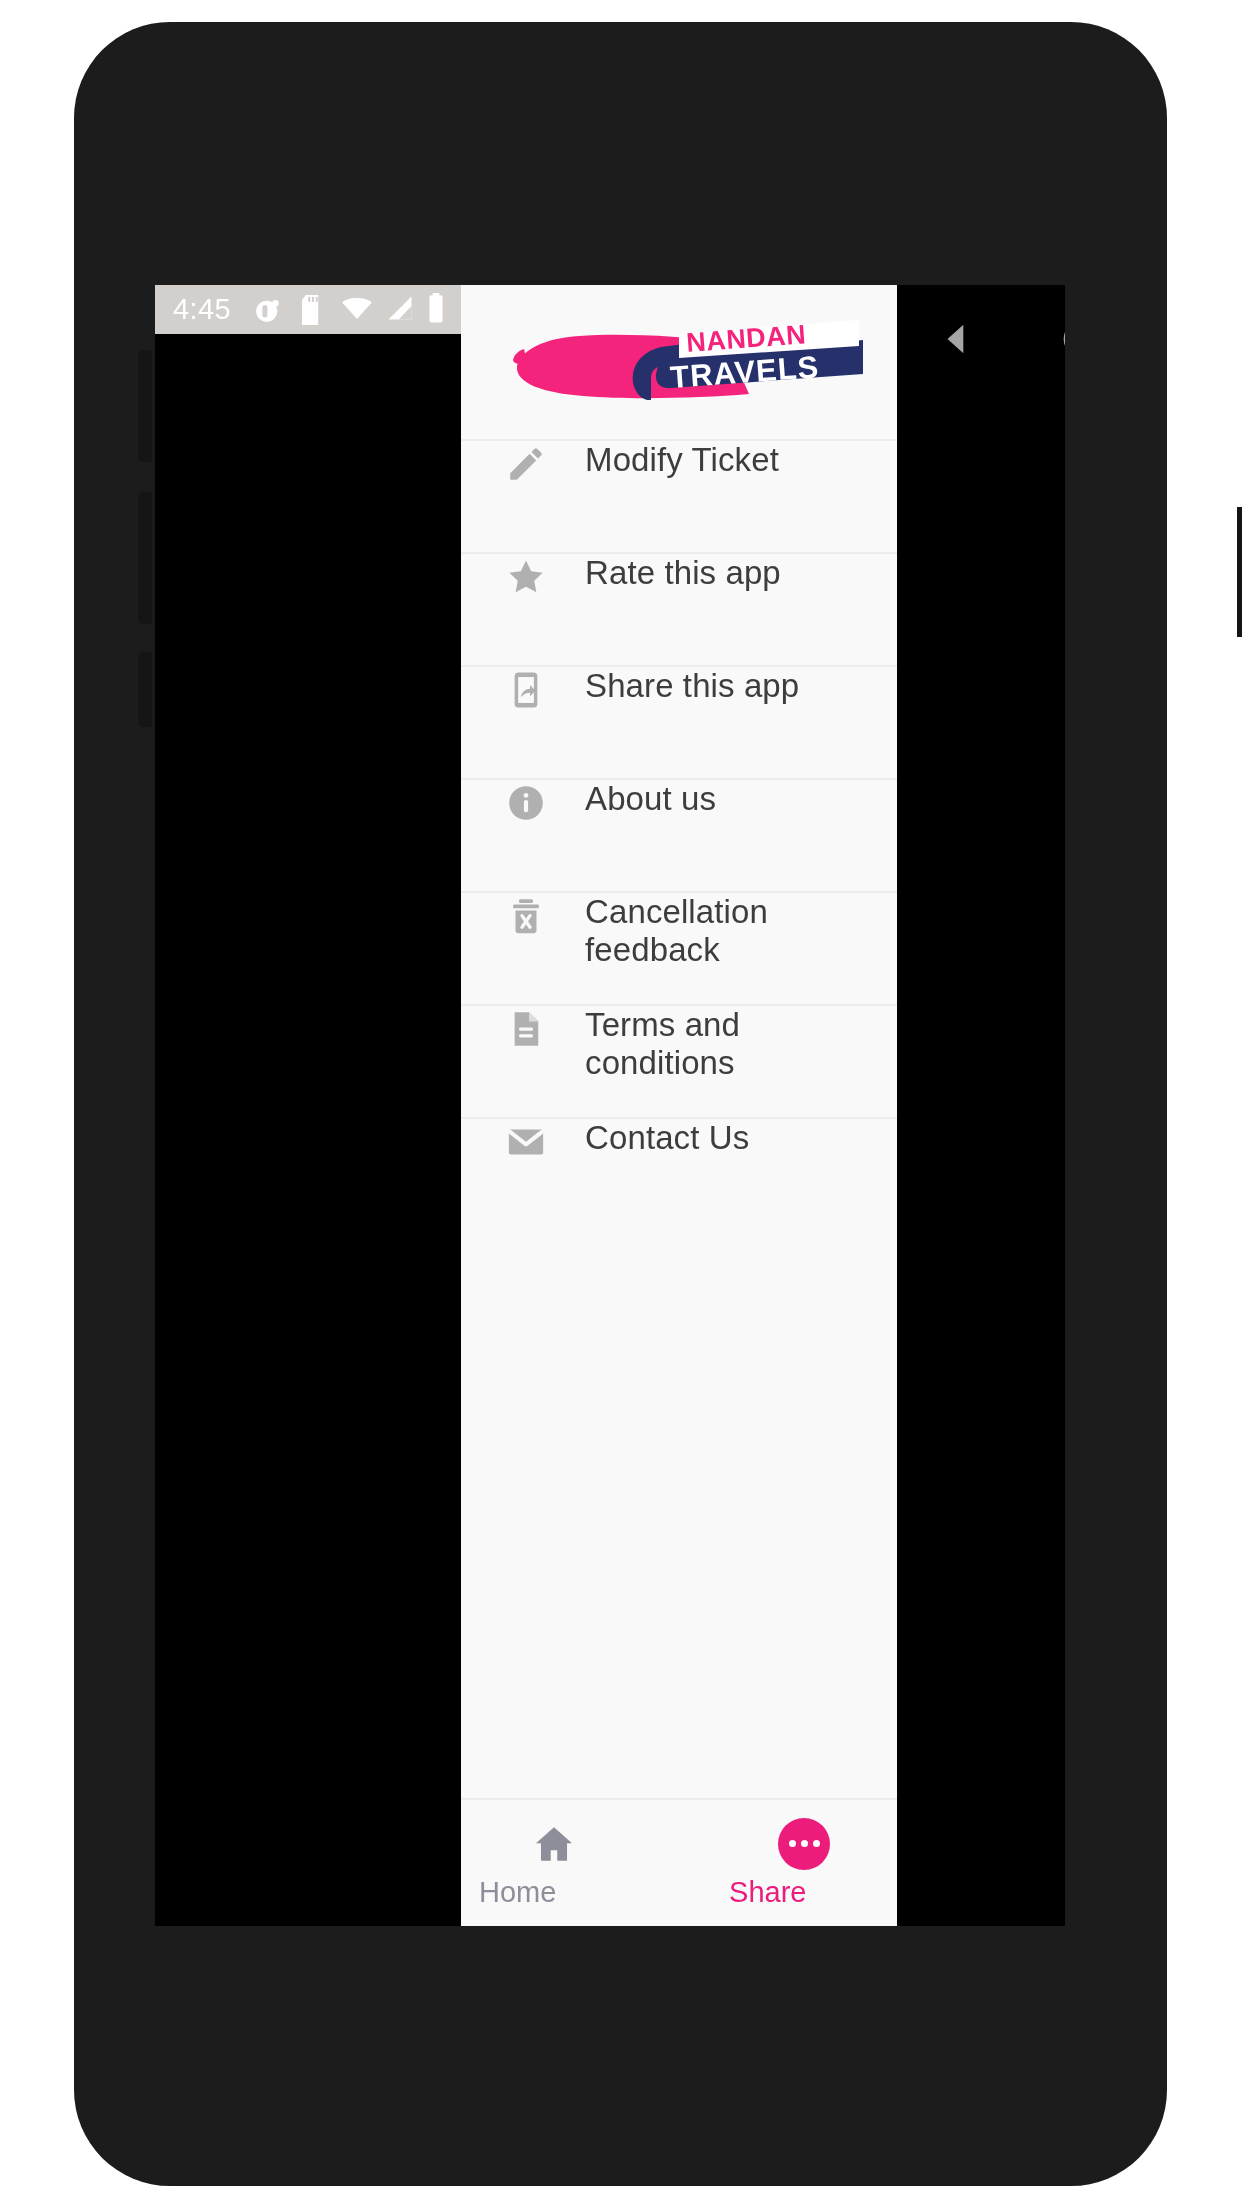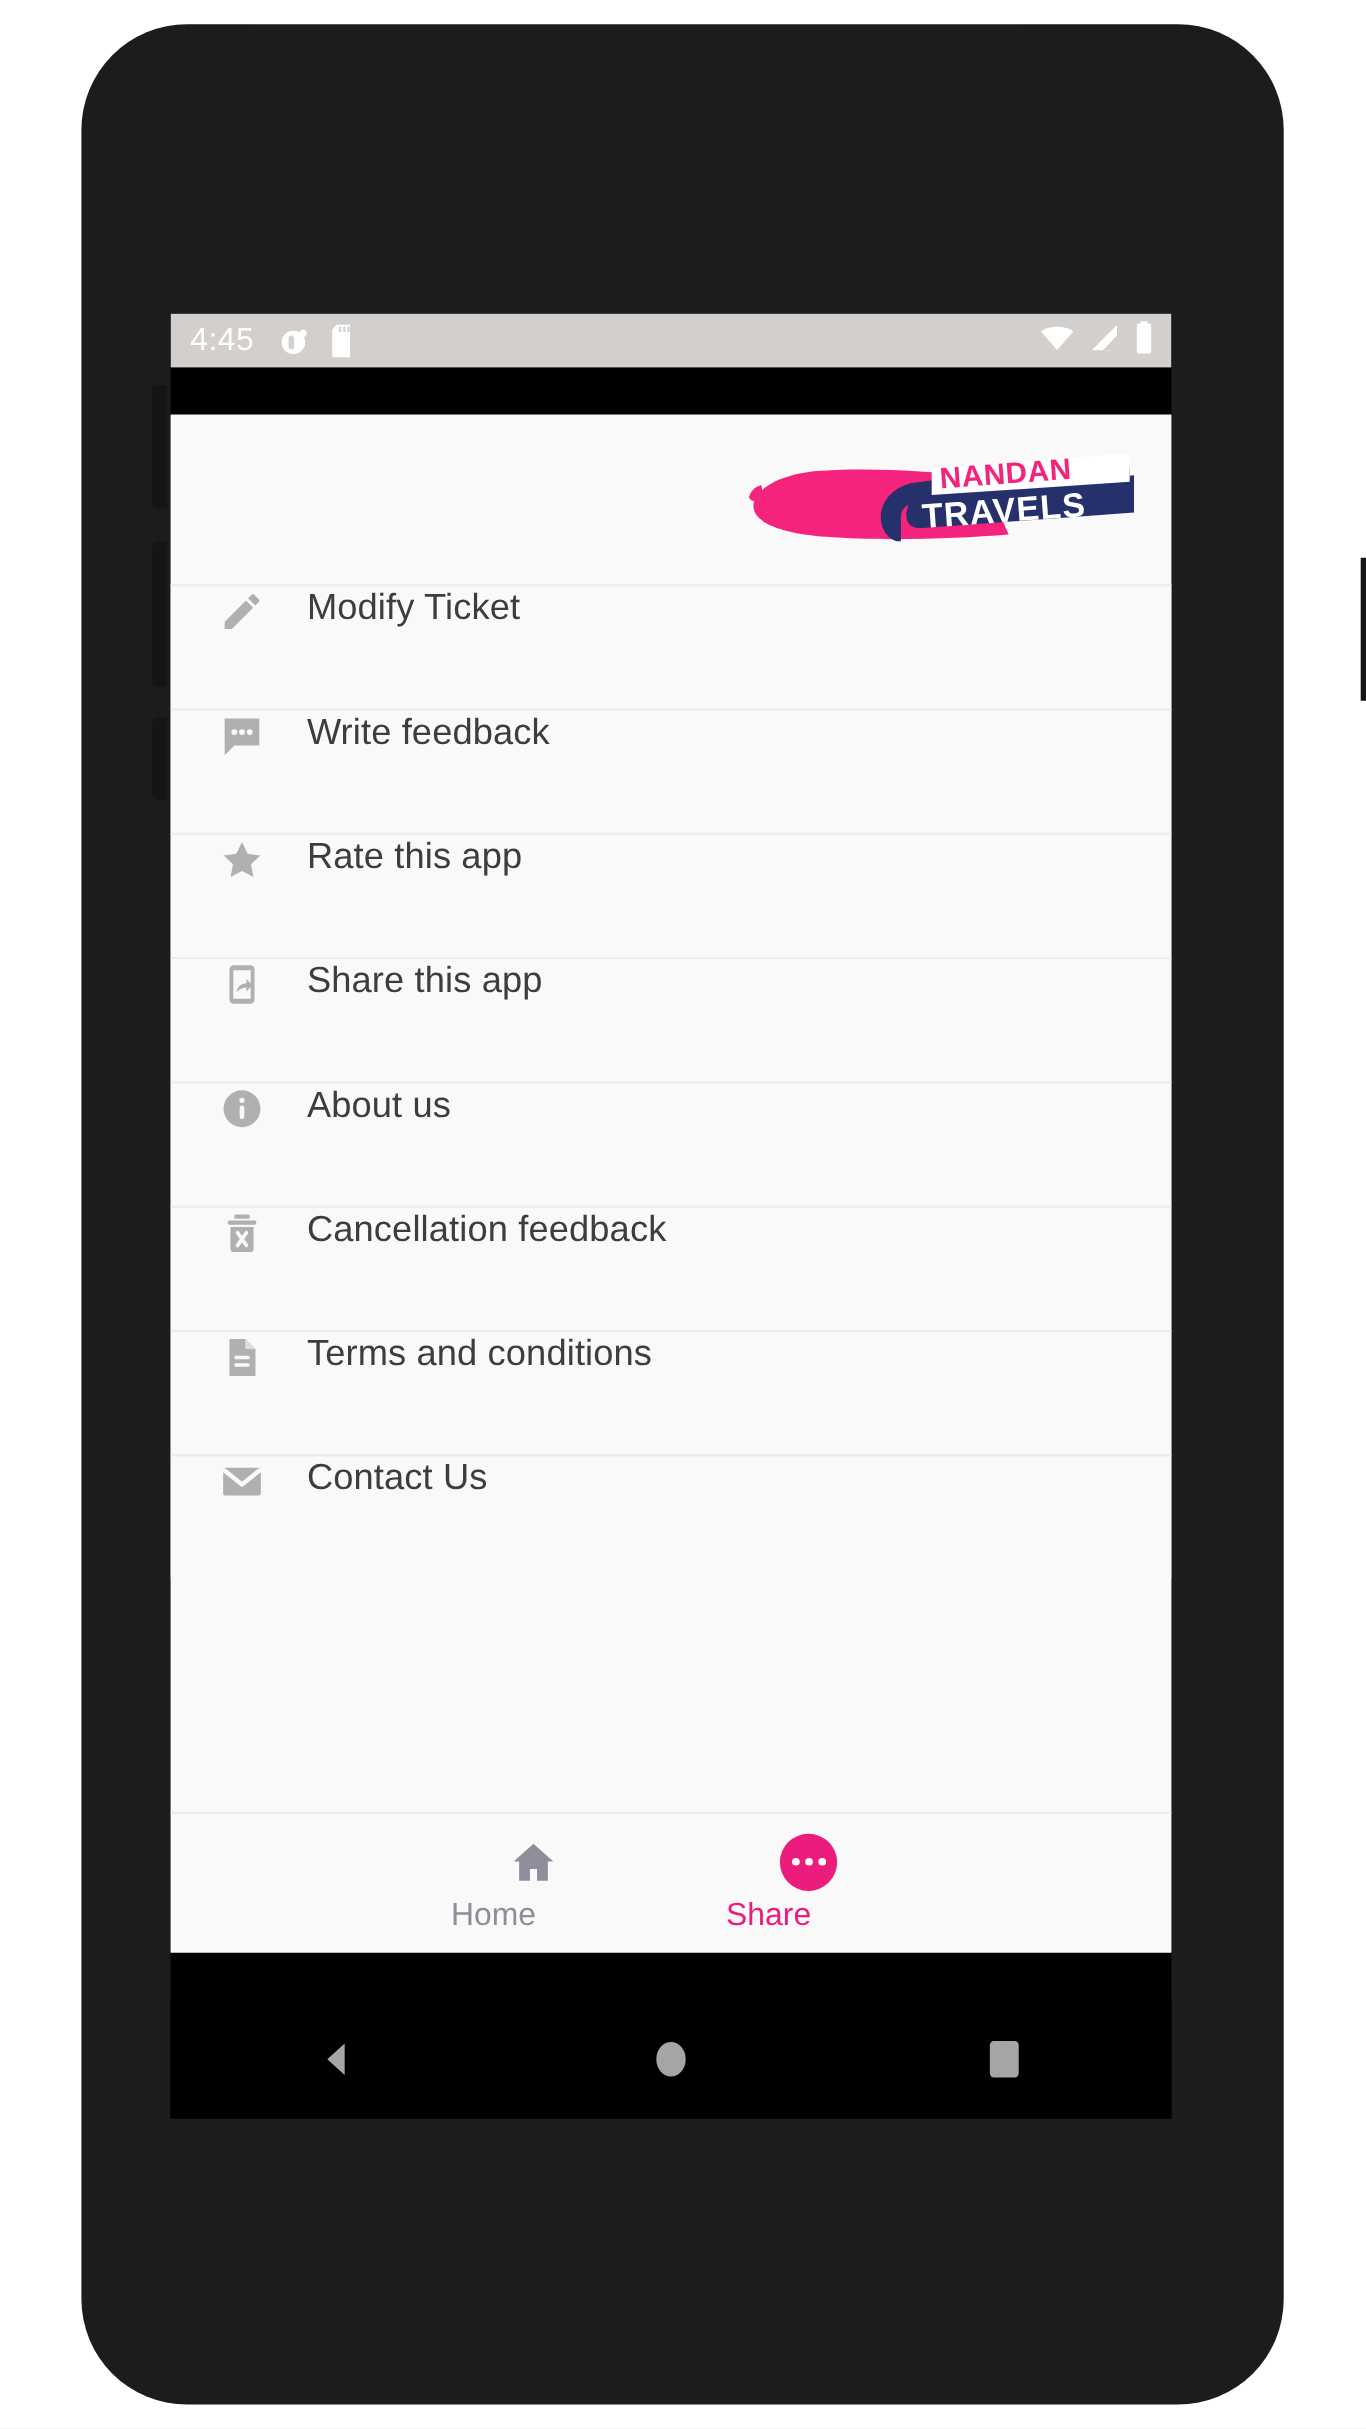--- a/index.html
+++ b/index.html
@@ -39,22 +39,21 @@
   
   #screen {
     position: absolute;
     left: 155px;
     top: 285px;
     width: 910px;
     height: 1641px;
     background: #000000;
     overflow: hidden;
     display: flex;
-    flex-direction: column;
-    gap: 43px;
+    flex-direction: row;
   }
 
   
   #status-bar {
     height: 49px;
     background: #d2cfcc;
     display: flex;
     align-items: center;
     padding: 0 16px 0 18px;
     flex: 0 0 auto;
@@ -268,31 +267,20 @@
       <div class="menu-item">
         <span class="menu-icon">
           <svg width="42" height="42" viewBox="0 0 24 24">
             <path d="M3 17.25V21h3.75L17.81 9.94l-3.75-3.75L3 17.25z" fill="#b0b0b0"></path>
             <path d="M20.71 7.04a1 1 0 0 0 0-1.41l-2.34-2.34a1 1 0 0 0-1.41 0l-1.83 1.83 3.75 3.75 1.83-1.83z" fill="#b0b0b0"></path>
           </svg>
         </span>
         <span class="menu-label">Modify Ticket</span>
       </div>
 
-      <div class="menu-item">
-        <span class="menu-icon">
-          <svg width="42" height="42" viewBox="0 0 24 24">
-            <path d="M3 3h18v14H8l-5 5V3z" fill="#b0b0b0"></path>
-            <circle cx="8" cy="10" r="1.5" fill="#f9f9f9"></circle>
-            <circle cx="12" cy="10" r="1.5" fill="#f9f9f9"></circle>
-            <circle cx="16" cy="10" r="1.5" fill="#f9f9f9"></circle>
-          </svg>
-        </span>
-        <span class="menu-label">Write feedback</span>
-      </div>
 
       <div class="menu-item">
         <span class="menu-icon">
           <svg width="42" height="42" viewBox="0 0 24 24">
             <path d="M12 2.5l2.95 6.2 6.55.85-4.8 4.6 1.22 6.6L12 17.6l-5.92 3.15 1.22-6.6-4.8-4.6 6.55-.85z" fill="#b0b0b0"></path>
           </svg>
         </span>
         <span class="menu-label">Rate this app</span>
       </div>
 

